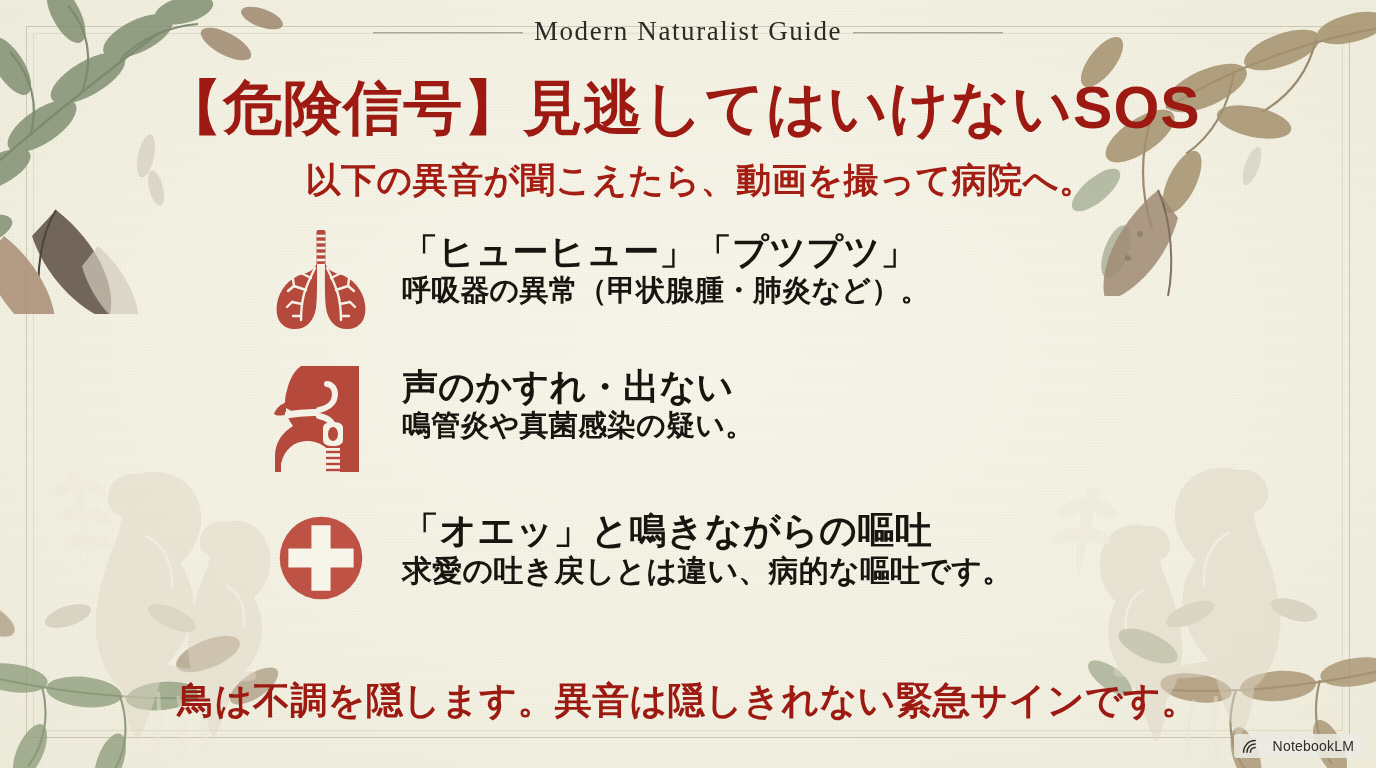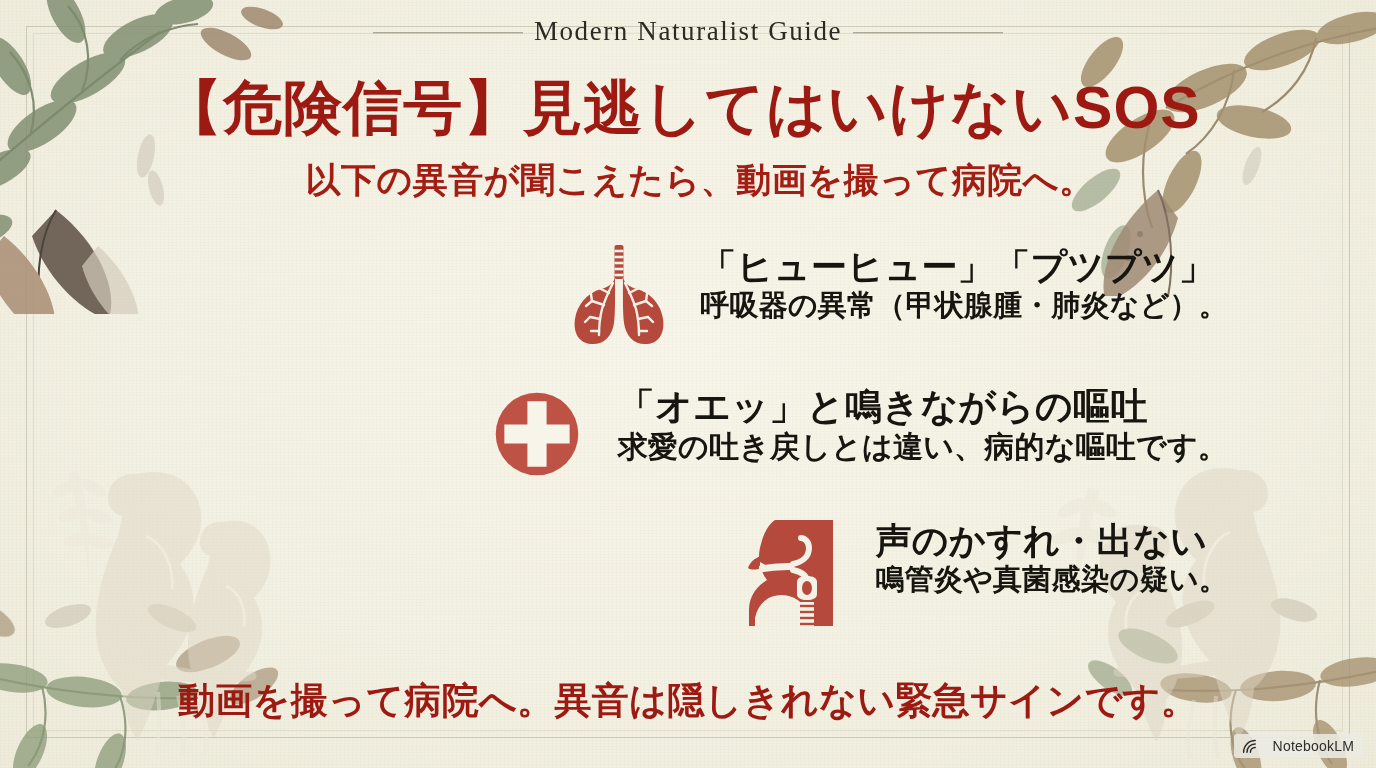--- a/index.html
+++ b/index.html
@@ -67,22 +67,22 @@
     letter-spacing:1px; line-height:1.1; white-space:nowrap;
   }
   #subtitle{
     margin-top:16px;
     font-size:35px; font-weight:bold; color:#a31d13;
     letter-spacing:.5px; white-space:nowrap;padding-left:36px;
   }
 
   
   #symptom-list{
-    position:absolute; left:268px; top:240px; width:960px;
-    display:flex; flex-direction:column; gap:29px;align-items:flex-end;
+    position:absolute; left:268px; top:225px; width:960px;
+    display:flex; flex-direction:column; gap:29px;
   }
   .symptom-row{ display:flex; align-items:flex-start; gap:28px; }
   .symptom-icon{ width:106px; flex:0 0 106px; height:110px;
                  display:flex; align-items:center; justify-content:center; }
   .symptom-copy{ padding-top:6px; }
   .symptom-heading{
     font-size:36px; font-weight:bold; color:#16150f;
     line-height:1.18; letter-spacing:.3px; white-space:nowrap;
   }
   .symptom-desc{
@@ -364,33 +364,20 @@
             <path d="M70 88 L78 88"></path>
           </g>
         </svg>
       </div>
       <div class="symptom-copy">
         <div class="symptom-heading">「ヒューヒュー」「プツプツ」</div>
         <div class="symptom-desc">呼吸器の異常（甲状腺腫・肺炎など）。</div>
       </div>
     </div>
 
-    <div class="symptom-row row-3">
-      <div class="symptom-icon">
-        <svg viewBox="0 0 100 100" width="96" height="96" aria-hidden="true">
-          <circle cx="50" cy="50" r="43" fill="#bd5245"></circle>
-          <path d="M40 16 H60 V40 H84 V60 H60 V84 H40 V60 H16 V40 H40 Z" fill="#f7f4ea"></path>
-        </svg>
-      </div>
-      <div class="symptom-copy">
-        <div class="symptom-heading">「オエッ」と鳴きながらの嘔吐</div>
-        <div class="symptom-desc">求愛の吐き戻しとは違い、病的な嘔吐です。</div>
-      </div>
-    </div>
-
     <div class="symptom-row row-2">
       <div class="symptom-icon">
         <svg viewBox="0 0 100 110" width="100" height="110" aria-hidden="true">
           <path d="M30 2 H88 V108 H64 C64 92 58 82 44 78 C28 74 14 82 10 100
                    L10 108 H4 V92 C4 78 12 68 22 62 C14 52 12 38 16 26
                    C19 14 24 6 30 2 Z" fill="#b5493c"></path>
 
           <path d="M16 38 C10 40 5 44 3 50 C6 52 11 52 16 50 Z" fill="#b5493c"></path>
 
           <g fill="#f4f2e6">
@@ -413,23 +400,36 @@
             <line x1="55" y1="106" x2="69" y2="106"></line>
           </g>
         </svg>
       </div>
       <div class="symptom-copy">
         <div class="symptom-heading">声のかすれ・出ない</div>
         <div class="symptom-desc">鳴管炎や真菌感染の疑い。</div>
       </div>
     </div>
 
+    <div class="symptom-row row-3">
+      <div class="symptom-icon">
+        <svg viewBox="0 0 100 100" width="96" height="96" aria-hidden="true">
+          <circle cx="50" cy="50" r="43" fill="#bd5245"></circle>
+          <path d="M40 16 H60 V40 H84 V60 H60 V84 H40 V60 H16 V40 H40 Z" fill="#f7f4ea"></path>
+        </svg>
+      </div>
+      <div class="symptom-copy">
+        <div class="symptom-heading">「オエッ」と鳴きながらの嘔吐</div>
+        <div class="symptom-desc">求愛の吐き戻しとは違い、病的な嘔吐です。</div>
+      </div>
+    </div>
+
   </div>
 
-  <div id="footer-note">動画を撮って病院へ。異音は隠しきれない緊急サインです。</div>
+  <div id="footer-note">鳥は不調を隠します。異音は隠しきれない緊急サインです。</div>
 
   <div id="watermark">
     <svg width="17" height="15" viewBox="0 0 17 15">
       <g fill="none" stroke="#2e2d29" stroke-width="1.5" stroke-linecap="round">
         <path d="M1.6 13.2 C1.6 6.6 6.6 1.6 13.2 1.6"></path>
         <path d="M5.0 13.2 C5.0 8.5 8.5 5.0 13.2 5.0"></path>
         <path d="M8.4 13.2 C8.4 10.4 10.4 8.4 13.2 8.4"></path>
       </g>
     </svg>
     <span id="watermark-label">NotebookLM</span>

